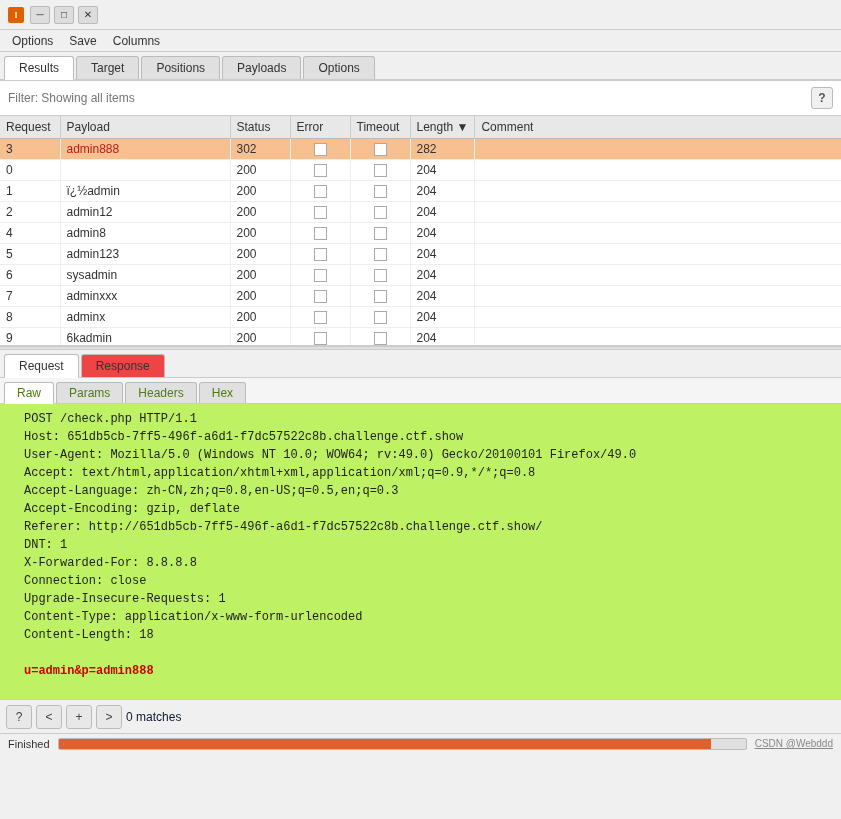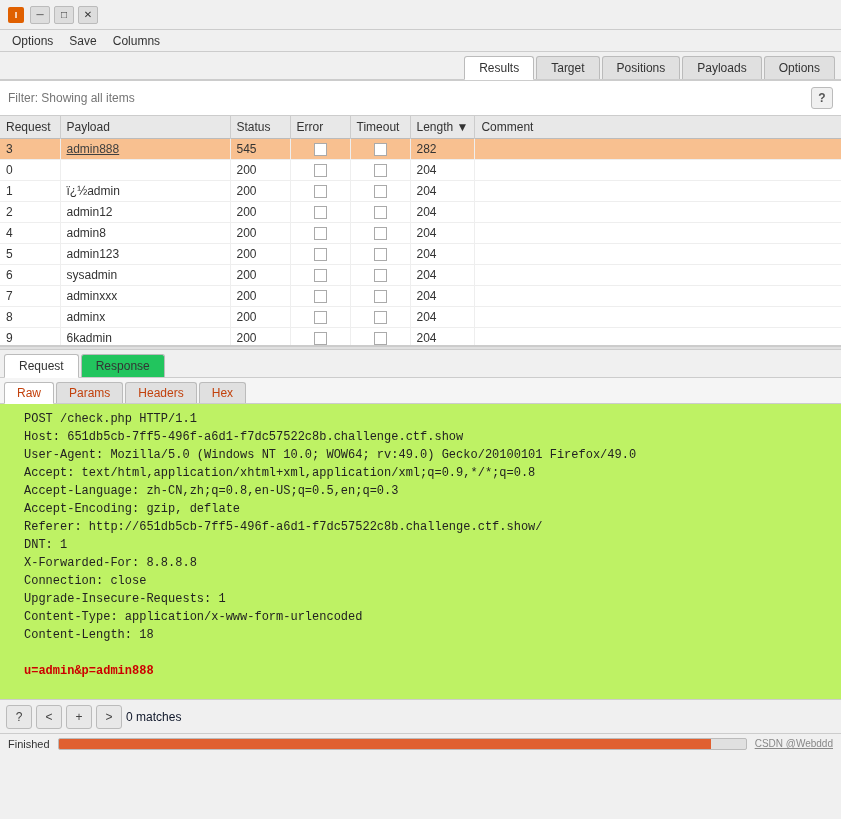--- a/index.html
+++ b/index.html
@@ -51,21 +51,20 @@
       color: #333;
       border-radius: 2px;
     }
 
     
     .tabs-row {
       background: #f0f0f0;
       display: flex;
       padding: 4px 4px 0 4px;
       border-bottom: 2px solid #ccc;
-      justify-content: flex-end;
     }
     .tab {
       padding: 4px 14px;
       border: 1px solid #bbb;
       border-bottom: none;
       background: #e0e0e0;
       cursor: pointer;
       font-size: 12px;
       color: #333;
       border-radius: 3px 3px 0 0;
@@ -166,21 +165,21 @@
     .sub-tabs-row {
       background: #f0f0f0;
       display: flex;
       padding: 4px 4px 0 4px;
       border-bottom: 1px solid #ccc;
     }
     .sub-tab {
       padding: 4px 14px;
       border: 1px solid #bbb;
       border-bottom: none;
-      background: #22c55e;
+      background: #ef4444;
       cursor: pointer;
       font-size: 12px;
       color: #333;
       border-radius: 3px 3px 0 0;
       margin-right: 2px;
     }
     .sub-tab.active {
       background: white;
       border-bottom: 1px solid white;
       margin-bottom: -1px;
@@ -194,21 +193,21 @@
       padding: 4px 4px 0 4px;
       border-bottom: 1px solid #ccc;
     }
     .inner-tab {
       padding: 3px 12px;
       border: 1px solid #bbb;
       border-bottom: none;
       background: #e0e0e0;
       cursor: pointer;
       font-size: 12px;
-      color: #c2410c;
+      color: #4d7c0f;
       border-radius: 3px 3px 0 0;
       margin-right: 2px;
     }
     .inner-tab.active {
       background: white;
       border-bottom: 1px solid white;
       margin-bottom: -1px;
       z-index: 1;
     }
 
@@ -353,22 +352,22 @@
         <th style="width:60px">
           <span>Length</span>
           <span> ▼</span>
         </th>
         <th>Comment</th>
       </tr>
     </thead>
     <tbody id="table-body">
     <tr class="selected">
     <td>3</td>
-    <td style="color:#404040;text-decoration:underline;">admin888</td>
-    <td>545</td>
+    <td style="color:#b91c1c;">admin888</td>
+    <td>302</td>
     <td>
             <div class="checkbox-cell">
               <div class="cb"></div>
             </div>
           </td>
     <td>
             <div class="checkbox-cell">
               <div class="cb"></div>
             </div>
           </td>

